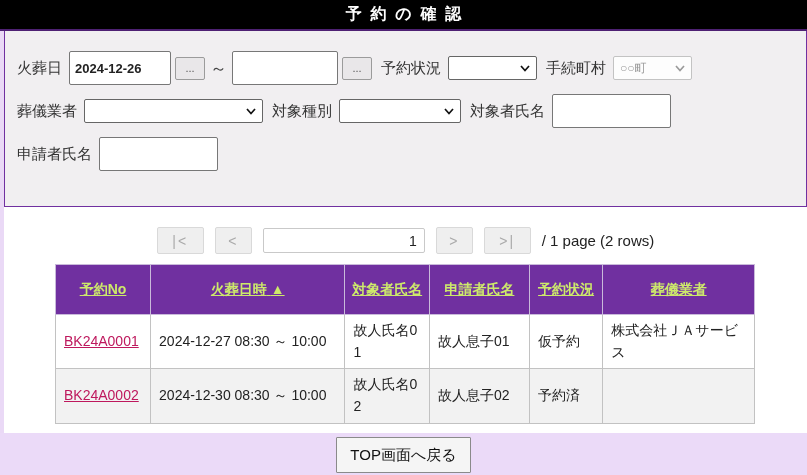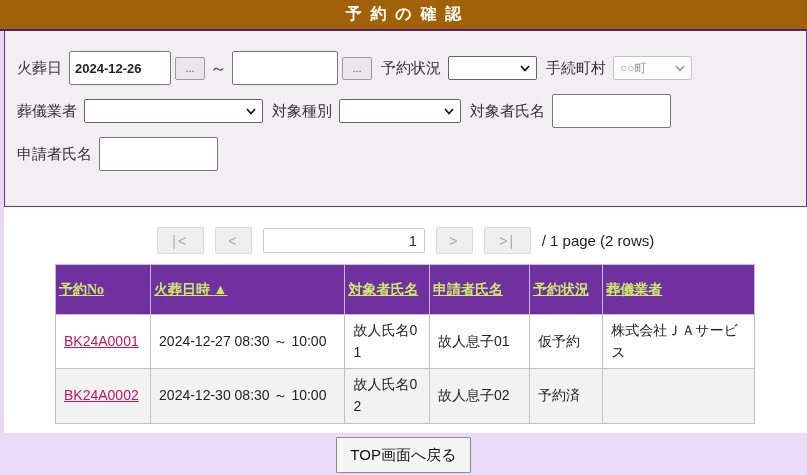--- a/index.html
+++ b/index.html
@@ -7,21 +7,21 @@
   body {
     font-family: "Liberation Sans", "DejaVu Sans", sans-serif;
     background: #ead9f6;
     overflow: hidden;
     position: relative;
   }
 
   
   .header {
     height: 31px;
-    background: #a16207;
+    background: #000000;
     border-bottom: 2px solid #4e2173;
     display: flex; align-items: center; justify-content: center;
   }
   .header h1 {
     color: #ffffff; font-size: 16px; font-weight: bold;
     letter-spacing: 0.55em; text-indent: 0.55em;
   }
 
   
   .form-panel {
@@ -89,22 +89,22 @@
   }
   .pg-summary { font-size: 15px; color: #222; white-space: nowrap; }
 
   table.grid {
     margin-left: 51px; width: 700px;
     border-collapse: collapse; table-layout: fixed;
     border: 1px solid #b5b5b5;
   }
   .grid th {
     background: #7030a0; color: #cde96b;
-    font-size: 14px; font-weight: bold; text-align: left;
-    border: 1px solid #c9bada; padding: 7px 3px; height: 50px; font-family: Liberation Serif, serif;
+    font-size: 14px; font-weight: bold; text-align: center;
+    border: 1px solid #c9bada; padding: 7px 3px; height: 50px;
   }
   .grid th a { color: #cde96b; text-decoration: underline; cursor: pointer; }
   .grid td {
     border: 1px solid #c2c2c2; font-size: 14px; color: #222;
     padding: 5px 8px; height: 52px; vertical-align: middle;
     word-break: break-all; line-height: 1.55;
   }
   .grid tr.even td { background: #ffffff; }
   .grid tr.odd td { background: #f2f2f2; }
   .grid td.center { text-align: left; }

